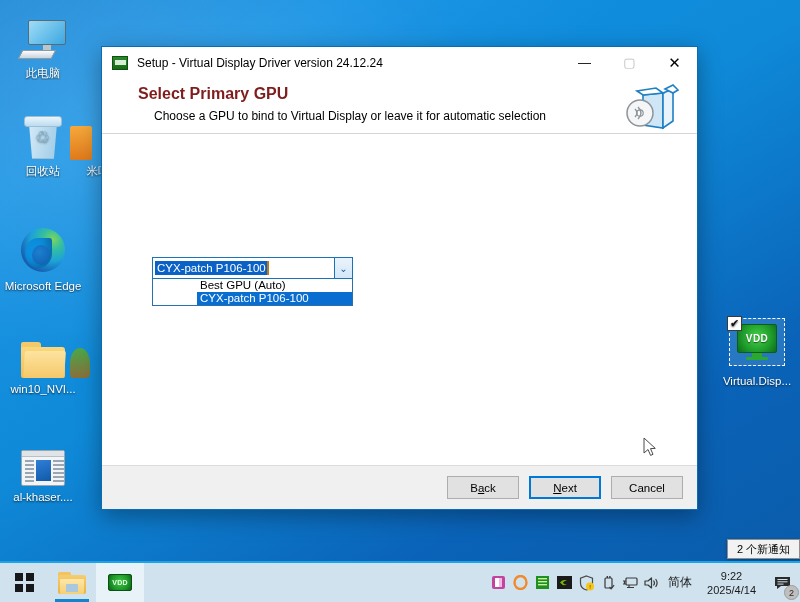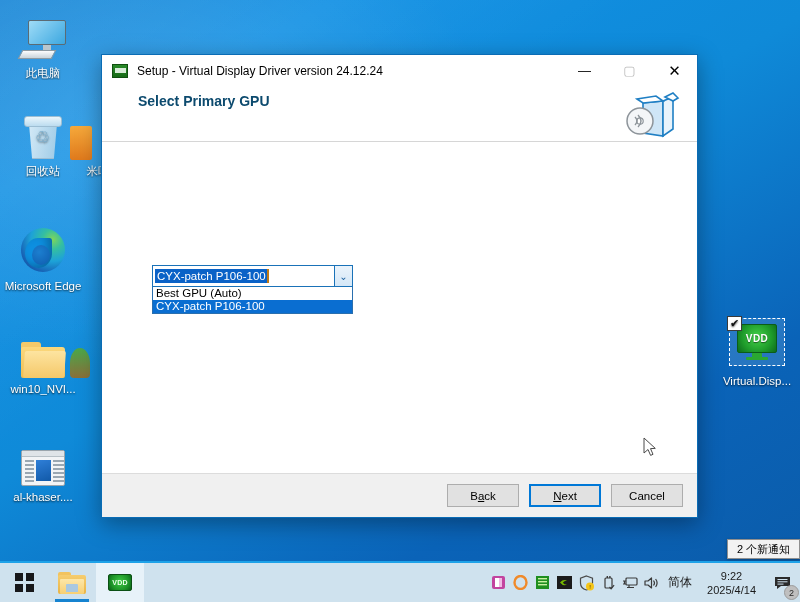--- a/index.html
+++ b/index.html
@@ -134,21 +134,21 @@
   .vddmon .base { position: absolute; left: 9px; top: 33px; width: 22px; height: 3px; background: #2aa832; border-radius: 1px; }
   .chk {
     position: absolute; left: -2px; top: -4px; width: 15px; height: 15px;
     background: #fff; border: 1px solid #3a3a3a; z-index: 3;
     display: flex; align-items: center; justify-content: center;
     font-size: 11px; color: #111; line-height: 1;
   }
 
   
   #dialog {
-    position: absolute; left: 101px; top: 54px;
+    position: absolute; left: 101px; top: 46px;
     width: 597px; height: 464px;
     background: #ffffff;
     border: 1px solid #0a6cb5;
     box-shadow: 0 6px 22px rgba(0,0,0,.35);
     display: flex; flex-direction: column;
   }
   #titlebar {
     height: 31px; flex: 0 0 31px;
     display: flex; align-items: center;
     background: #ffffff;
@@ -177,21 +177,21 @@
   .wbtn.dis { color: #b9b9b9; }
   .wbtn.close { font-size: 15px; }
 
   #header {
     flex: 0 0 56px;
     background: #fff;
     position: relative;
     padding: 7px 0 0 36px;
     border-bottom: 1px solid #d6d6d6;
   }
-  #hd-title { font-size: 14px; font-weight: bold; color: #0c4a6e; }
+  #hd-title { font-size: 16px; font-weight: bold; color: #7f1d1d; }
   #hd-sub { font-size: 12px; color: #000; margin-top: 6px; margin-left: 16px; }
   #hd-art { position: absolute; right: 16px; top: 3px; width: 58px; height: 50px; }
 
   #body { flex: 1 1 auto; background: #fff; position: relative; }
 
   
   #combo-wrap { position: absolute; left: 50px; top: 123px; width: 201px; height: 22px; border-radius: 11px; }
   #combo {
     width: 201px; height: 22px;
     border: 1px solid #1a72b8; background: #fff;
@@ -206,21 +206,21 @@
     border-right: 2px solid #c07a14;
   }
   #combo-arrow {
     flex: 0 0 18px; background: linear-gradient(180deg,#eaf3fb,#d4e7f7);
     border-left: 1px solid #1a72b8;
     display: flex; align-items: center; justify-content: center;
     color: #1a5f9e; font-size: 10px;
   }
   #combo-list {
     position: absolute; left: 0; top: 22px; width: 201px;
-    border: 1px solid #2a6fae; border-top: 0; background: #fff;
+    border: 1px solid #2a6fae; border-top: 0; background: #fff; padding-left: 44px;
   }
   .opt {
     height: 13px; font-size: 11.5px; line-height: 13px;
     padding: 0 3px; color: #000; white-space: nowrap;
   }
   .opt.sel { background: #0a6ed1; color: #fff; }
 
   #footer {
     flex: 0 0 44px;
     background: #f0f0f0;
@@ -414,20 +414,21 @@
       <div id="tb-title">Setup - Virtual Display Driver version 24.12.24</div>
       <div class="winctl">
         <div class="wbtn">—</div>
         <div class="wbtn dis">▢</div>
         <div class="wbtn close">✕</div>
       </div>
     </div>
 
     <div id="header">
       <div id="hd-title">Select Primary GPU</div>
+      <div id="hd-sub">Choose a GPU to bind to Virtual Display or leave it for automatic selection</div>
       <div id="hd-art">
         <svg width="58" height="50" viewBox="0 0 58 50">
           <path d="M20 14 L20 44 L40 47 L40 12 Z" fill="#cfe6f7" stroke="#1f7fc4" stroke-width="1.6"></path>
           <path d="M40 12 L50 8 L50 40 L40 47 Z" fill="#e8f3fb" stroke="#1f7fc4" stroke-width="1.6"></path>
           <path d="M14 10 L20 14 L40 12 L33 7 Z" fill="#fff" stroke="#1f7fc4" stroke-width="1.6"></path>
           <path d="M42 8 L50 4 L55 9 L50 12 Z" fill="#fff" stroke="#1f7fc4" stroke-width="1.6"></path>
           <circle cx="17" cy="32" r="13" fill="#f4f6f8" stroke="#8d949a" stroke-width="1.5"></circle>
           <circle cx="17" cy="32" r="3.2" fill="#fff" stroke="#8d949a" stroke-width="1.2"></circle>
           <path d="M12 28 q4 4 0 8 M15 26 q6 6 0 12" fill="none" stroke="#8d949a" stroke-width="1.4"></path>
         </svg>

